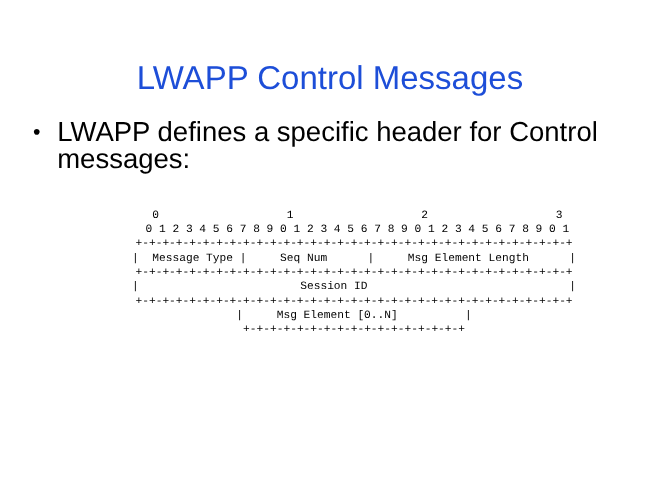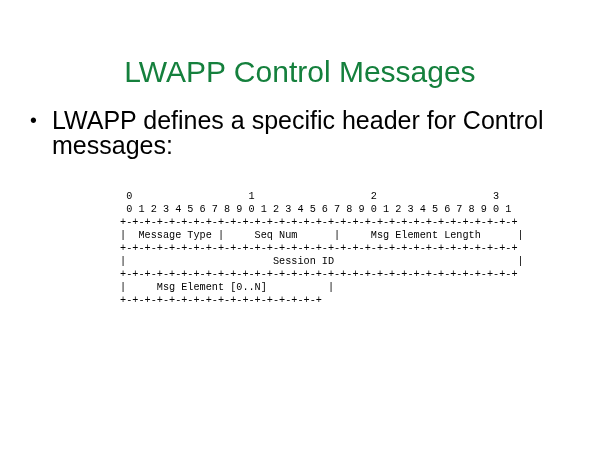--- a/index.html
+++ b/index.html
@@ -23,21 +23,21 @@
   .slide-title {
     position: absolute;
     left: 0;
     top: 34px;
     width: 600px;
     text-align: center;
     font-size: 30px;
     font-weight: normal;
     line-height: 36px;
     letter-spacing: 0px;
-    color: #15803d;
+    color: #1d4ed8;
     font-family: "Liberation Sans", sans-serif;
   }
   .body-block {
     position: absolute;
     left: 30px;
     top: 108px;
     width: 530px;
   }
   .bullet-row {
     display: flex;
@@ -64,20 +64,21 @@
     left: 114px;
     top: 190px;
     margin: 0;
     padding: 0;
     font-family: "Liberation Mono", "DejaVu Sans Mono", monospace;
     font-size: 10.2px;
     line-height: 13.05px;
     letter-spacing: 0px;
     white-space: pre;
     color: #000000;
+    text-align: center;
   }
 </style>
 </head>
 <body>
 
 <div class="slide">
 
   <h1 class="slide-title">LWAPP Control Messages</h1>
 
   <div class="body-block">

